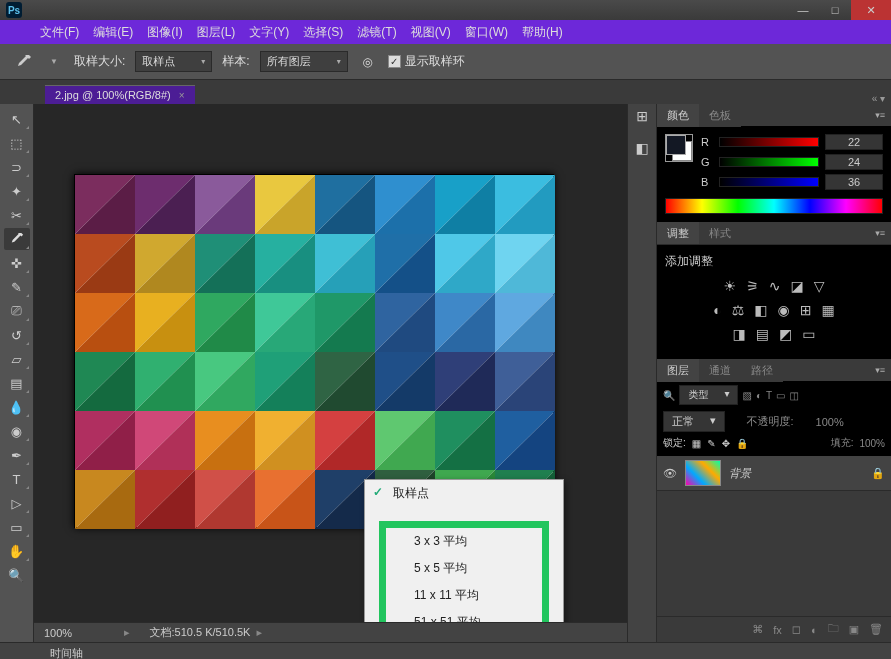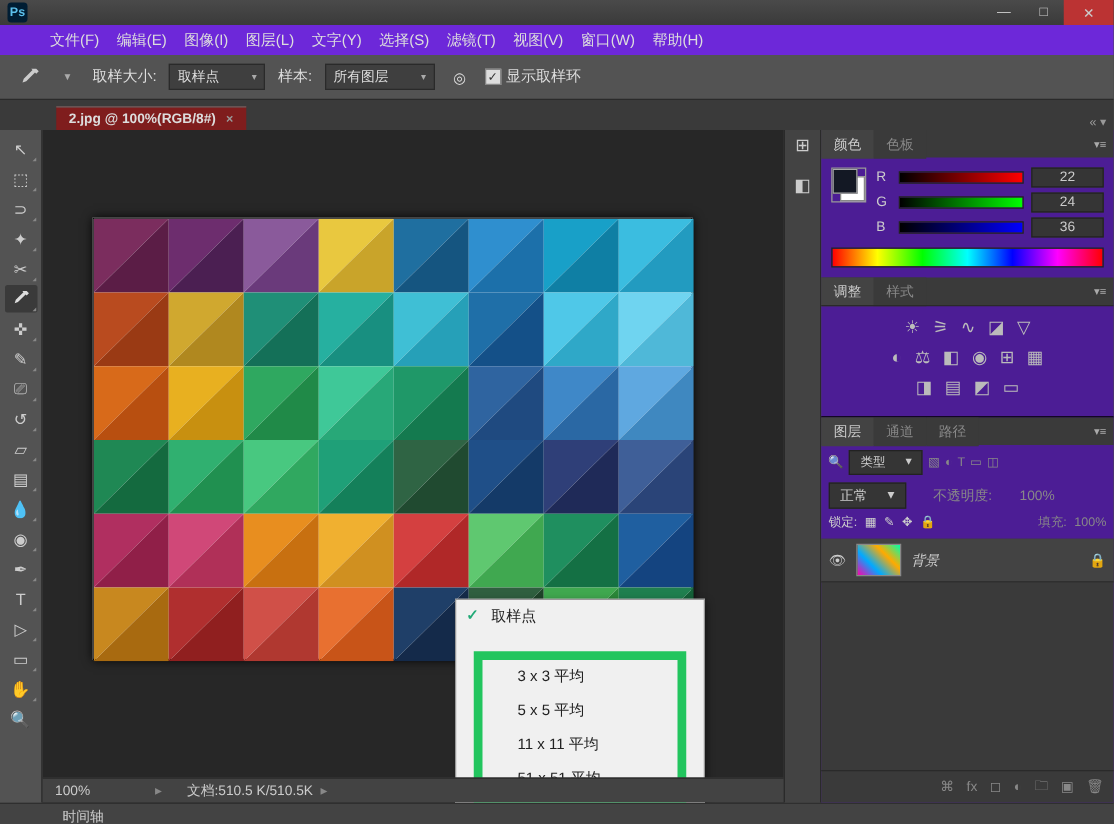--- a/index.html
+++ b/index.html
@@ -16,41 +16,41 @@
 
 .optionbar { height: 36px; background: #535353; border-bottom: 1px solid #2a2a2a; display: flex; align-items: center; padding-left: 14px; gap: 10px; color: #ddd; font-size: 12px; }
 .opt-icon { width: 20px; height: 20px; display: flex; align-items: center; justify-content: center; }
 .opt-label { }
 .opt-select { background: #3f3f3f; border: 1px solid #2a2a2a; padding: 2px 6px; display: flex; align-items: center; gap: 26px; color: #ddd; font-size: 11px; }
 .opt-select .car { font-size: 8px; color: #aaa; }
 .opt-check { display: flex; align-items: center; gap: 4px; }
 .opt-check .box { width: 13px; height: 13px; background: #ddd; border: 1px solid #888; display: flex; align-items: center; justify-content: center; color: #333; font-size: 10px; }
 
 .tabstrip { height: 24px; background: #3a3a3a; display: flex; align-items: flex-end; padding-left: 45px; }
-.doctab { background: #7f1d1d; padding: 3px 10px; font-size: 11px; color: #ddd; border-top: 1px solid #666; display: flex; gap: 8px; align-items: center; font-weight: bold; }
+.doctab { background: #4c1d95; padding: 3px 10px; font-size: 11px; color: #ddd; border-top: 1px solid #666; display: flex; gap: 8px; align-items: center; }
 .doctab .x { color: #999; font-size: 10px; }
 .tab-right { margin-left: auto; color: #999; font-size: 10px; padding-right: 6px; }
 
 .workrow { display: flex; height: 538px; }
 .toolcol { width: 34px; background: #535353; border-right: 1px solid #2a2a2a; display: flex; flex-direction: column; align-items: center; padding-top: 4px; gap: 2px; }
 .tool { width: 26px; height: 22px; display: flex; align-items: center; justify-content: center; color: #ccc; font-size: 13px; border-radius: 2px; position: relative; }
 .tool.sel { background: #3a3a3a; }
 .tool .tri { position: absolute; right: 1px; bottom: 1px; width: 0; height: 0; border-left: 3px solid transparent; border-bottom: 3px solid #888; }
 
 .canvaswrap { flex: 1; background: #272727; position: relative; overflow: hidden; }
 .canvas { position: absolute; left: 40px; top: 70px; width: 480px; height: 354px; background: #fff; border: 1px solid #000; box-shadow: 0 0 8px #000; }
 
 .ctxmenu { position: absolute; left: 330px; top: 375px; width: 200px; background: #f0f0f0; border: 1px solid #999; box-shadow: 2px 2px 6px rgba(0,0,0,0.4); font-size: 12px; color: #222; }
 .ctx-item { padding: 5px 10px 5px 28px; position: relative; }
 .ctx-item.checked::before { content: "✓"; position: absolute; left: 8px; color: #2a7; font-weight: bold; }
 .ctx-redbox { border: 7px solid #22c55e; margin: 14px; }
 
 .midcol { width: 30px; background: #434343; border-left: 1px solid #2a2a2a; border-right: 1px solid #2a2a2a; display: flex; flex-direction: column; align-items: center; padding-top: 4px; gap: 16px; color: #ccc; font-size: 14px; }
 
-.rightpanels { width: 234px; background: #4c1d95; display: flex; flex-direction: column; font-size: 11px; color: #ccc; }
+.rightpanels { width: 234px; background: #000000; display: flex; flex-direction: column; font-size: 11px; color: #ccc; }
 .panel-tabs { height: 22px; display: flex; align-items: center; background: #3a3a3a; }
 .ptab { padding: 4px 10px; background: #434343; font-size: 11px; }
 .ptab.inactive { background: #3a3a3a; color: #888; }
 .ptab-menu { margin-left: auto; padding: 0 6px; color: #aaa; font-size: 9px; }
 
 .colorpanel { padding: 8px; }
 .colorrow { display: flex; align-items: center; gap: 6px; margin-bottom: 4px; }
 .swatch { width: 28px; height: 28px; border: 1px solid #999; position: relative; }
 .swatch .fg { position: absolute; width: 20px; height: 20px; background: #131824; border: 1px solid #aaa; top: 0; left: 0; }
 .swatch .bg { position: absolute; width: 20px; height: 20px; background: #fff; border: 1px solid #888; bottom: 0; right: 0; }
@@ -343,20 +343,21 @@
       </div>
       <div class="spectrum"></div>
     </div>
 
     <div class="panel-tabs">
       <div class="ptab">调整</div>
       <div class="ptab inactive">样式</div>
       <div class="ptab-menu">▾≡</div>
     </div>
     <div class="adjpanel">
+      <div class="adj-title">添加调整</div>
       <div class="adj-icons">
         <span>☀</span>
         <span>⚞</span>
         <span>∿</span>
         <span>◪</span>
         <span>▽</span>
       </div>
       <div class="adj-icons">
         <span>◐</span>
         <span>⚖</span>

